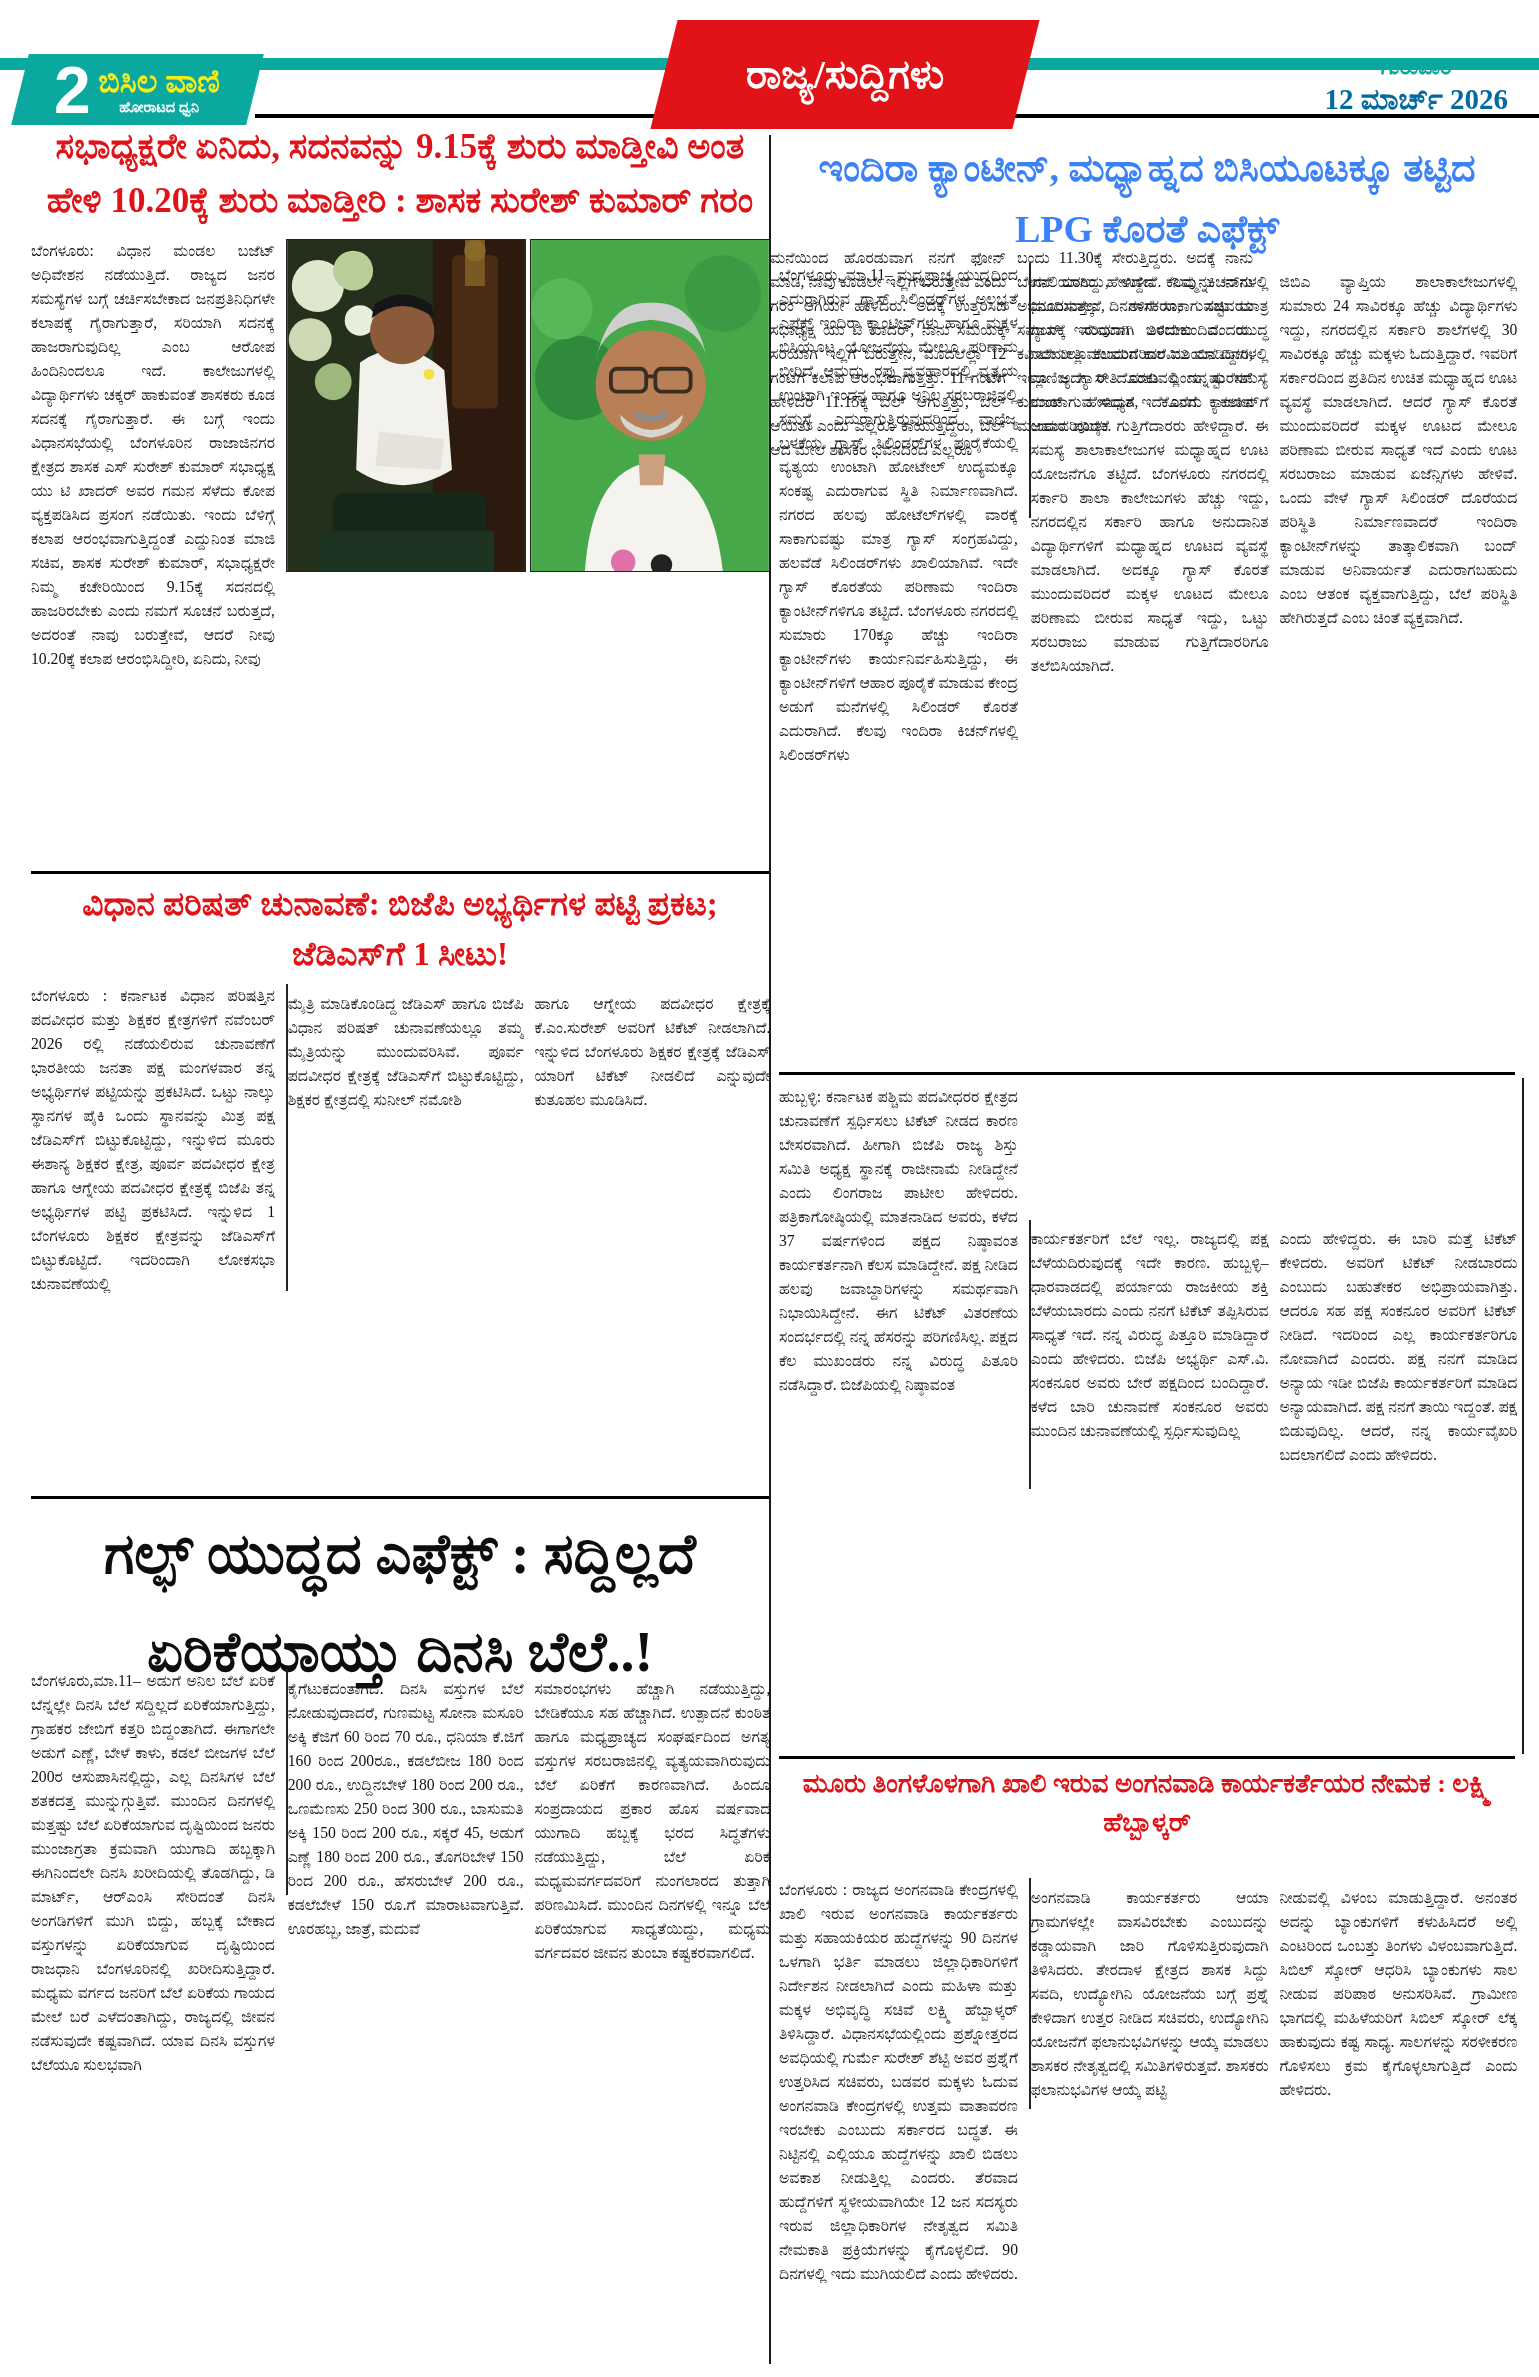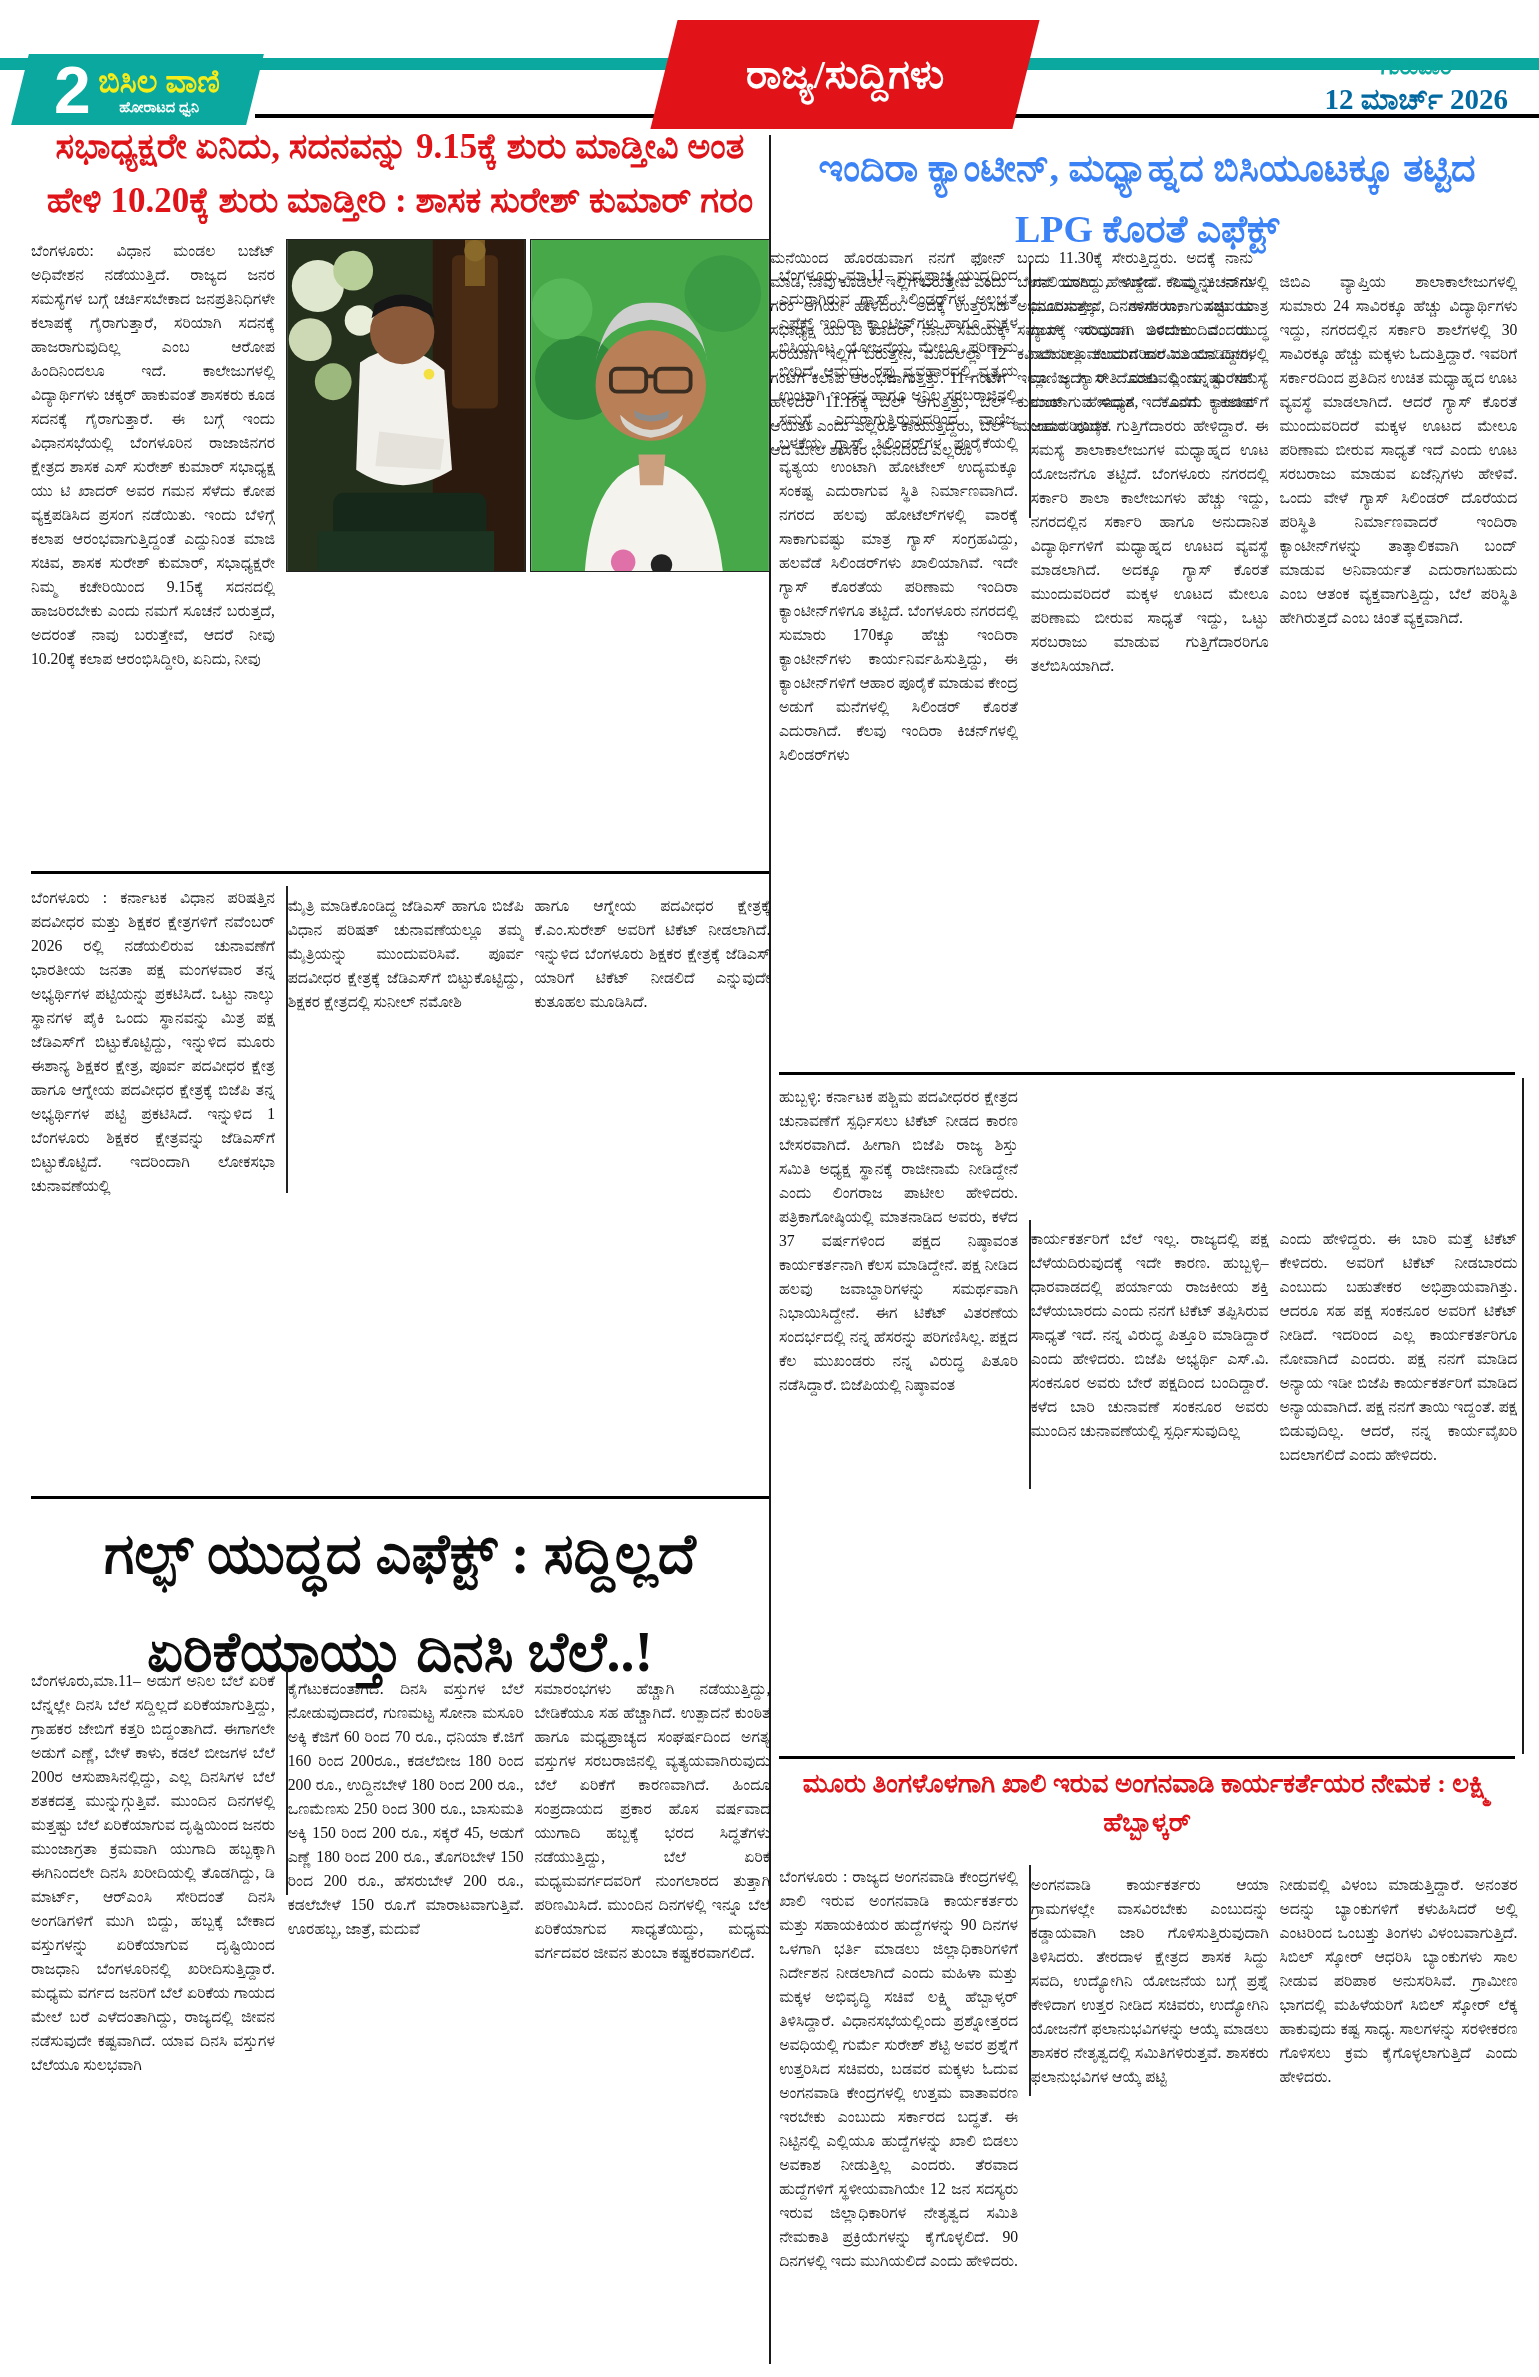--- a/index.html
+++ b/index.html
@@ -116,20 +116,21 @@
           <div class="col" style="width:236px;height:265px;">ಮನೆಯಿಂದ ಹೊರಡುವಾಗ ನನಗೆ ಫೋನ್ ಮಾಡಿ, ನಾವು ಕೂಡಲೇ ಇಲ್ಲಿಗೆ ಬರುತ್ತೇವೆ ಎಂದು ಗರಂ ಆಗಿಯೇ ಹೇಳಿದರು. ಅದಕ್ಕೆ ಉತ್ತರಿಸಿದ ಸಭಾಧ್ಯಕ್ಷ ಯು ಟಿ ಖಾದರ್, ನಾನು ಸಮಯಕ್ಕೆ ಸರಿಯಾಗಿ ಇಲ್ಲಿಗೆ ಬರುತ್ತೇನೆ, ಮೊದಲೆಲ್ಲಾ 12 ಗಂಟೆಗೆ ಕಲಾಪ ಆರಂಭವಾಗುತ್ತಿತ್ತು. 11 ಗಂಟೆಗೆ ಹೇಳಿದರೆ 11.15ಕ್ಕೆ ಬೆಲ್ ಆಗುತ್ತಿತ್ತು, ಬೆಲ್ ಆಯಿತು ಎಂದು ಎಲ್ಲರೂ ಕಾಯುತ್ತಿದ್ದರು, ಬೆಲ್ ಆದ ಮೇಲೆ ಶಾಸಕರ ಭವನದಿಂದ ಎಲ್ಲರೂ</div>
           <div class="col" style="width:236px;height:265px;">ಬಂದು 11.30ಕ್ಕೆ ಸೇರುತ್ತಿದ್ದರು. ಅದಕ್ಕೆ ನಾನು ಬೇಗನೆ ಬರಲು ಹೇಳಿದ್ದೇನೆ. ನಿಮ್ಮನ್ನು ನಾನು ಅಭಿನಂದಿಸುತ್ತೇನೆ, ಶಾಸಕರೂ, ಸಚಿವರೂ ಸಮಯಕ್ಕೆ ಸರಿಯಾಗಿ ಬರಬೇಕು ಎಂದರು. ಕಮಿಟಿಯಲ್ಲೂ ಕೆಲವರಿಗೆ ಕಾಲಮಿತಿ ಮಾಡಿದ್ದೀರಿ, ಇಲ್ಲೂ ಅದೇ ರೀತಿ ಮಾಡಿ ಎಂದು ಸುರೇಶ್ ಕುಮಾರ್ ಹೇಳಿದಾಗ, ಕೊನೆಗೆ ಕಲಾಪ ಮುಂದುವರಿಯಿತು.</div>
         </div>
       </div>
     </div>
   </section>
 
   <div class="hdiv" style="left:31px;top:871px;width:738px;"></div>
 
   <section class="art" style="left:31px;top:880px;width:738px;">
+    <div class="headline hl-red" style="font-size:33px;line-height:1.5;height:98px;">ವಿಧಾನ ಪರಿಷತ್ ಚುನಾವಣೆ: ಬಿಜೆಪಿ ಅಭ್ಯರ್ಥಿಗಳ ಪಟ್ಟಿ ಪ್ರಕಟ; ಜೆಡಿಎಸ್‌ಗೆ 1 ಸೀಟು!</div>
     <div class="body-row" style="margin-top:6.1px;">
       <div class="col" style="width:244px;height:508px;">ಬೆಂಗಳೂರು : ಕರ್ನಾಟಕ ವಿಧಾನ ಪರಿಷತ್ತಿನ ಪದವೀಧರ ಮತ್ತು ಶಿಕ್ಷಕರ ಕ್ಷೇತ್ರಗಳಿಗೆ ನವೆಂಬರ್ 2026 ರಲ್ಲಿ ನಡೆಯಲಿರುವ ಚುನಾವಣೆಗೆ ಭಾರತೀಯ ಜನತಾ ಪಕ್ಷ ಮಂಗಳವಾರ ತನ್ನ ಅಭ್ಯರ್ಥಿಗಳ ಪಟ್ಟಿಯನ್ನು ಪ್ರಕಟಿಸಿದೆ. ಒಟ್ಟು ನಾಲ್ಕು ಸ್ಥಾನಗಳ ಪೈಕಿ ಒಂದು ಸ್ಥಾನವನ್ನು ಮಿತ್ರ ಪಕ್ಷ ಜೆಡಿಎಸ್‌ಗೆ ಬಿಟ್ಟುಕೊಟ್ಟಿದ್ದು, ಇನ್ನುಳಿದ ಮೂರು ಈಶಾನ್ಯ ಶಿಕ್ಷಕರ ಕ್ಷೇತ್ರ, ಪೂರ್ವ ಪದವೀಧರ ಕ್ಷೇತ್ರ ಹಾಗೂ ಆಗ್ನೇಯ ಪದವೀಧರ ಕ್ಷೇತ್ರಕ್ಕೆ ಬಿಜೆಪಿ ತನ್ನ ಅಭ್ಯರ್ಥಿಗಳ ಪಟ್ಟಿ ಪ್ರಕಟಿಸಿದೆ. ಇನ್ನುಳಿದ 1 ಬೆಂಗಳೂರು ಶಿಕ್ಷಕರ ಕ್ಷೇತ್ರವನ್ನು ಜೆಡಿಎಸ್‌ಗೆ ಬಿಟ್ಟುಕೊಟ್ಟಿದೆ. ಇದರಿಂದಾಗಿ ಲೋಕಸಭಾ ಚುನಾವಣೆಯಲ್ಲಿ</div>
       <div class="rightpart" style="width:483px;">
 
         <svg class="photo" width="483" height="305" viewBox="0 0 630 398">
           <rect width="630" height="398" fill="#ffffff" stroke="#222" stroke-width="3"></rect>
           <rect x="2" y="2" width="300" height="394" fill="#f07c21"></rect>
           <g stroke="#111" stroke-width="7" stroke-linejoin="round">
             <path d="M150 120 Q172 170 150 228 Q128 170 150 120 Z" fill="#ef7d22" stroke="#fff" stroke-width="13"></path>
             <path d="M150 120 Q172 170 150 228 Q128 170 150 120 Z" fill="#ef7d22"></path>
@@ -324,21 +325,21 @@
           <div class="col" style="width:238px;height:288px;">ಎಂದು ಹೇಳಿದ್ದರು. ಈ ಬಾರಿ ಮತ್ತೆ ಟಿಕೆಟ್ ಕೇಳಿದರು. ಅವರಿಗೆ ಟಿಕೆಟ್ ನೀಡಬಾರದು ಎಂಬುದು ಬಹುತೇಕರ ಅಭಿಪ್ರಾಯವಾಗಿತ್ತು. ಆದರೂ ಸಹ ಪಕ್ಷ ಸಂಕನೂರ ಅವರಿಗೆ ಟಿಕೆಟ್ ನೀಡಿದೆ. ಇದರಿಂದ ಎಲ್ಲ ಕಾರ್ಯಕರ್ತರಿಗೂ ನೋವಾಗಿದೆ ಎಂದರು. ಪಕ್ಷ ನನಗೆ ಮಾಡಿದ ಅನ್ಯಾಯ ಇಡೀ ಬಿಜೆಪಿ ಕಾರ್ಯಕರ್ತರಿಗೆ ಮಾಡಿದ ಅನ್ಯಾಯವಾಗಿದೆ. ಪಕ್ಷ ನನಗೆ ತಾಯಿ ಇದ್ದಂತೆ. ಪಕ್ಷ ಬಿಡುವುದಿಲ್ಲ. ಆದರೆ, ನನ್ನ ಕಾರ್ಯವೈಖರಿ ಬದಲಾಗಲಿದೆ ಎಂದು ಹೇಳಿದರು.</div>
         </div>
       </div>
     </div>
   </section>
 
   <div class="hdiv" style="left:779px;top:1756px;width:736px;"></div>
 
   <section class="art" style="left:779px;top:1764px;width:736px;">
     <div class="headline hl-red" style="font-size:26px;line-height:1.5;height:98px;">ಮೂರು ತಿಂಗಳೊಳಗಾಗಿ ಖಾಲಿ ಇರುವ ಅಂಗನವಾಡಿ ಕಾರ್ಯಕರ್ತೆಯರ ನೇಮಕ : ಲಕ್ಷ್ಮಿ ಹೆಬ್ಬಾಳ್ಕರ್</div>
-    <div class="body-row" style="margin-top:3px;justify-content:center;">
+    <div class="body-row" style="margin-top:16px;">
       <div class="col" style="width:239px;height:492px;">ಬೆಂಗಳೂರು : ರಾಜ್ಯದ ಅಂಗನವಾಡಿ ಕೇಂದ್ರಗಳಲ್ಲಿ ಖಾಲಿ ಇರುವ ಅಂಗನವಾಡಿ ಕಾರ್ಯಕರ್ತರು ಮತ್ತು ಸಹಾಯಕಿಯರ ಹುದ್ದೆಗಳನ್ನು 90 ದಿನಗಳ ಒಳಗಾಗಿ ಭರ್ತಿ ಮಾಡಲು ಜಿಲ್ಲಾಧಿಕಾರಿಗಳಿಗೆ ನಿರ್ದೇಶನ ನೀಡಲಾಗಿದೆ ಎಂದು ಮಹಿಳಾ ಮತ್ತು ಮಕ್ಕಳ ಅಭಿವೃದ್ಧಿ ಸಚಿವೆ ಲಕ್ಷ್ಮಿ ಹೆಬ್ಬಾಳ್ಕರ್ ತಿಳಿಸಿದ್ದಾರೆ. ವಿಧಾನಸಭೆಯಲ್ಲಿಂದು ಪ್ರಶ್ನೋತ್ತರದ ಅವಧಿಯಲ್ಲಿ ಗುರ್ಮೆ ಸುರೇಶ್ ಶೆಟ್ಟಿ ಅವರ ಪ್ರಶ್ನೆಗೆ ಉತ್ತರಿಸಿದ ಸಚಿವರು, ಬಡವರ ಮಕ್ಕಳು ಓದುವ ಅಂಗನವಾಡಿ ಕೇಂದ್ರಗಳಲ್ಲಿ ಉತ್ತಮ ವಾತಾವರಣ ಇರಬೇಕು ಎಂಬುದು ಸರ್ಕಾರದ ಬದ್ಧತೆ. ಈ ನಿಟ್ಟಿನಲ್ಲಿ ಎಲ್ಲಿಯೂ ಹುದ್ದೆಗಳನ್ನು ಖಾಲಿ ಬಿಡಲು ಅವಕಾಶ ನೀಡುತ್ತಿಲ್ಲ ಎಂದರು. ತೆರವಾದ ಹುದ್ದೆಗಳಿಗೆ ಸ್ಥಳೀಯವಾಗಿಯೇ 12 ಜನ ಸದಸ್ಯರು ಇರುವ ಜಿಲ್ಲಾಧಿಕಾರಿಗಳ ನೇತೃತ್ವದ ಸಮಿತಿ ನೇಮಕಾತಿ ಪ್ರಕ್ರಿಯೆಗಳನ್ನು ಕೈಗೊಳ್ಳಲಿದೆ. 90 ದಿನಗಳಲ್ಲಿ ಇದು ಮುಗಿಯಲಿದೆ ಎಂದು ಹೇಳಿದರು.</div>
       <div class="rightpart" style="width:486px;">
 
         <svg class="photo" width="486" height="229" viewBox="0 0 634 298">
           <rect width="634" height="298" fill="#3d2c1d"></rect>
           <g stroke="#2c1f13" stroke-width="10">
             <line x1="60" y1="0" x2="60" y2="298"></line>
               <line x1="150" y1="0" x2="150" y2="298"></line>
             <line x1="240" y1="0" x2="240" y2="298"></line>
               <line x1="330" y1="0" x2="330" y2="298"></line>

